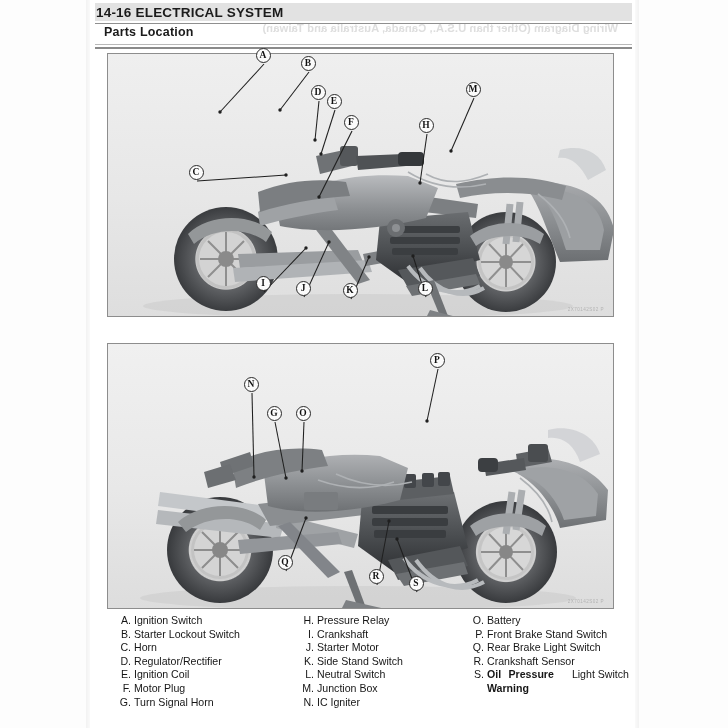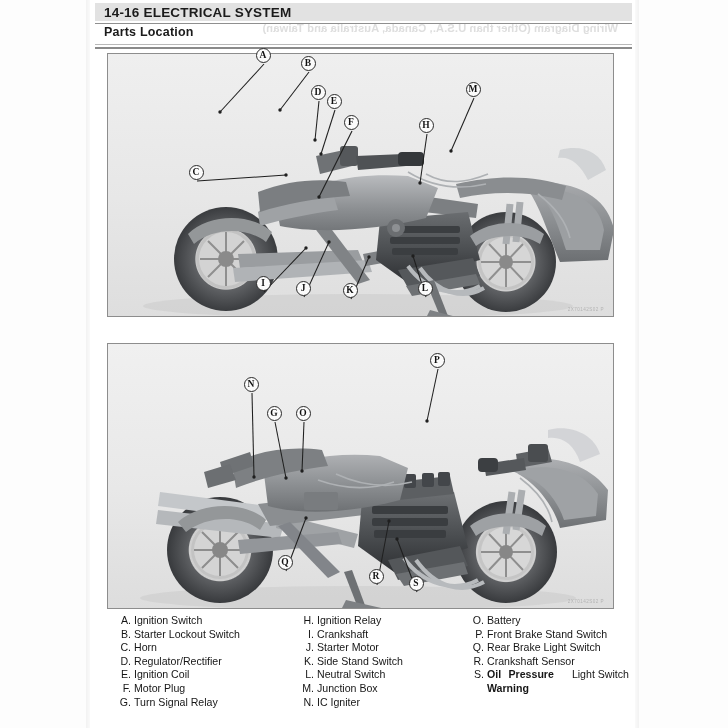--- a/index.html
+++ b/index.html
@@ -30,21 +30,21 @@
   }
 
   
   .hdr{
     position:absolute;left:95px;top:3px;width:537px;height:18px;
     background:#e2e2e2;
     display:flex;align-items:center;
   }
   .hdr .ttl{
     font-size:13.5px;font-weight:bold;color:#1b1b1b;
-    letter-spacing:.2px;padding-left:9px;white-space:nowrap;
+    letter-spacing:.2px;padding-left:1px;white-space:nowrap;
   }
   .rule{
     position:absolute;background:#9a9a9a;
   }
   .rule.r1{left:95px;top:22.5px;width:537px;height:1.5px;background:#8f8f8f;}
   .rule.r2{left:95px;top:44px;width:537px;height:1px;background:#b9b9b9;}
   .rule.r3{left:95px;top:47px;width:537px;height:1.6px;background:#8a8a8a;}
 
   .subttl{
     position:absolute;left:104px;top:25px;
@@ -495,27 +495,27 @@
         <div class="legitem">
           <span class="k">E.</span>
           <span class="v">Ignition Coil</span>
         </div>
         <div class="legitem">
           <span class="k">F.</span>
           <span class="v">Motor Plug</span>
         </div>
         <div class="legitem">
           <span class="k">G.</span>
-          <span class="v">Turn Signal Relay</span>
+          <span class="v">Turn Signal Horn</span>
         </div>
       </div>
     <div class="legcol" id="legcol2">
         <div class="legitem">
           <span class="k">H.</span>
-          <span class="v">Ignition Relay</span>
+          <span class="v">Pressure Relay</span>
         </div>
         <div class="legitem">
           <span class="k">I.</span>
           <span class="v">Crankshaft</span>
         </div>
         <div class="legitem">
           <span class="k">J.</span>
           <span class="v">Starter Motor</span>
         </div>
         <div class="legitem">

